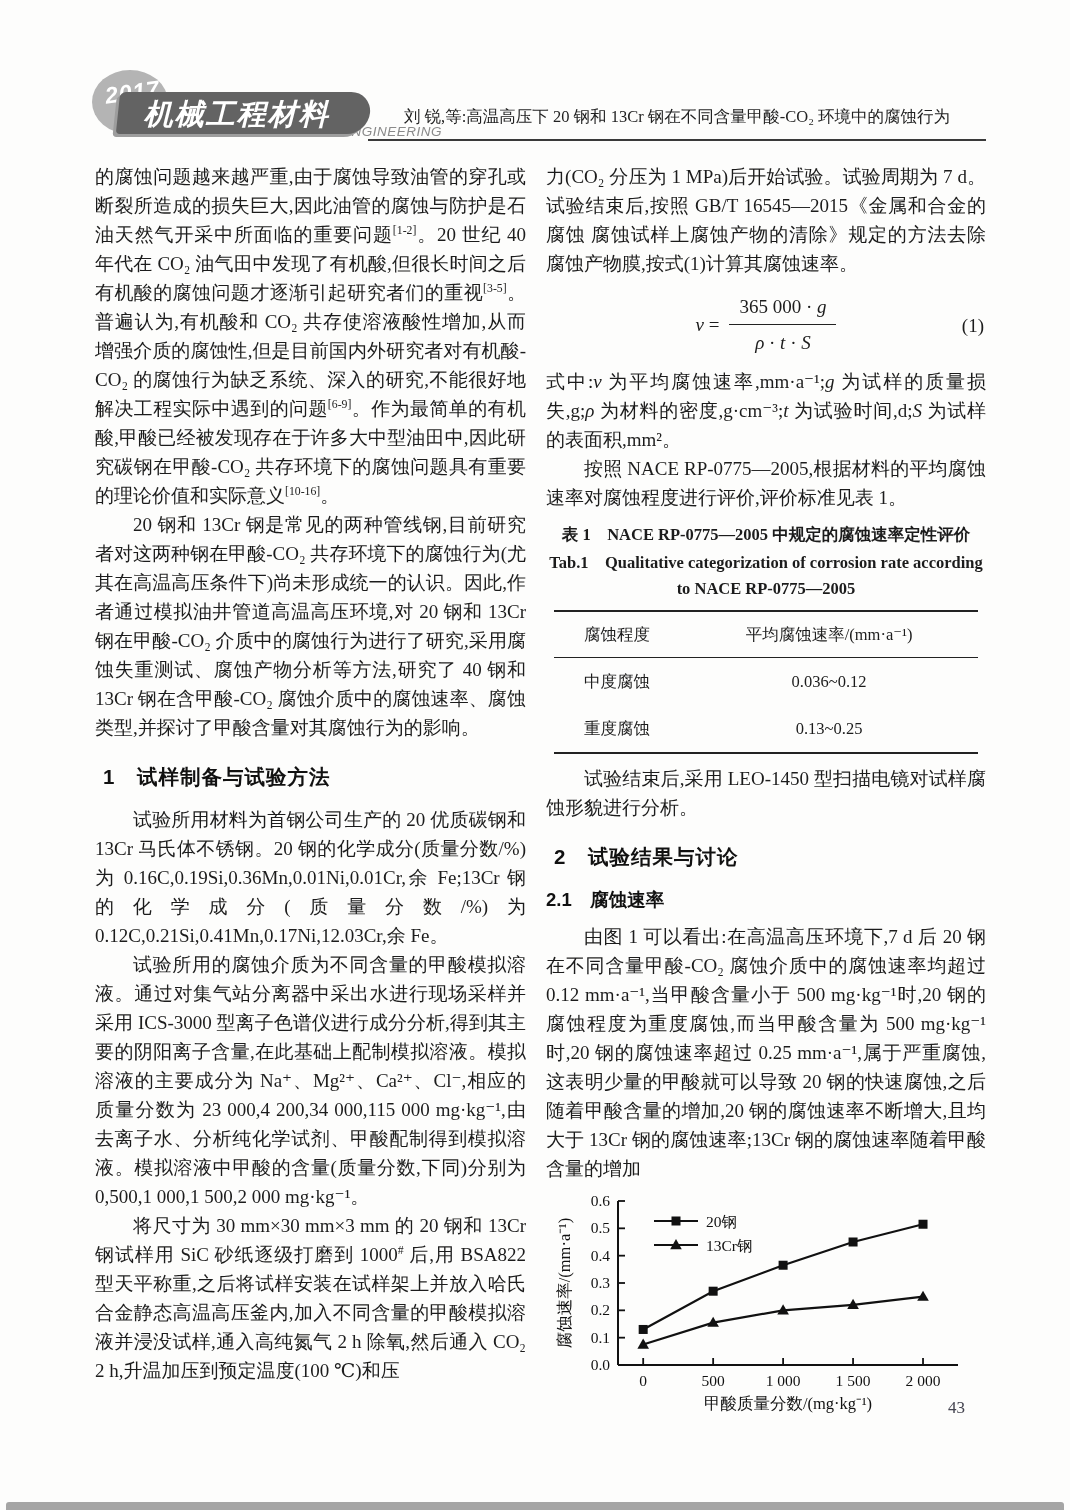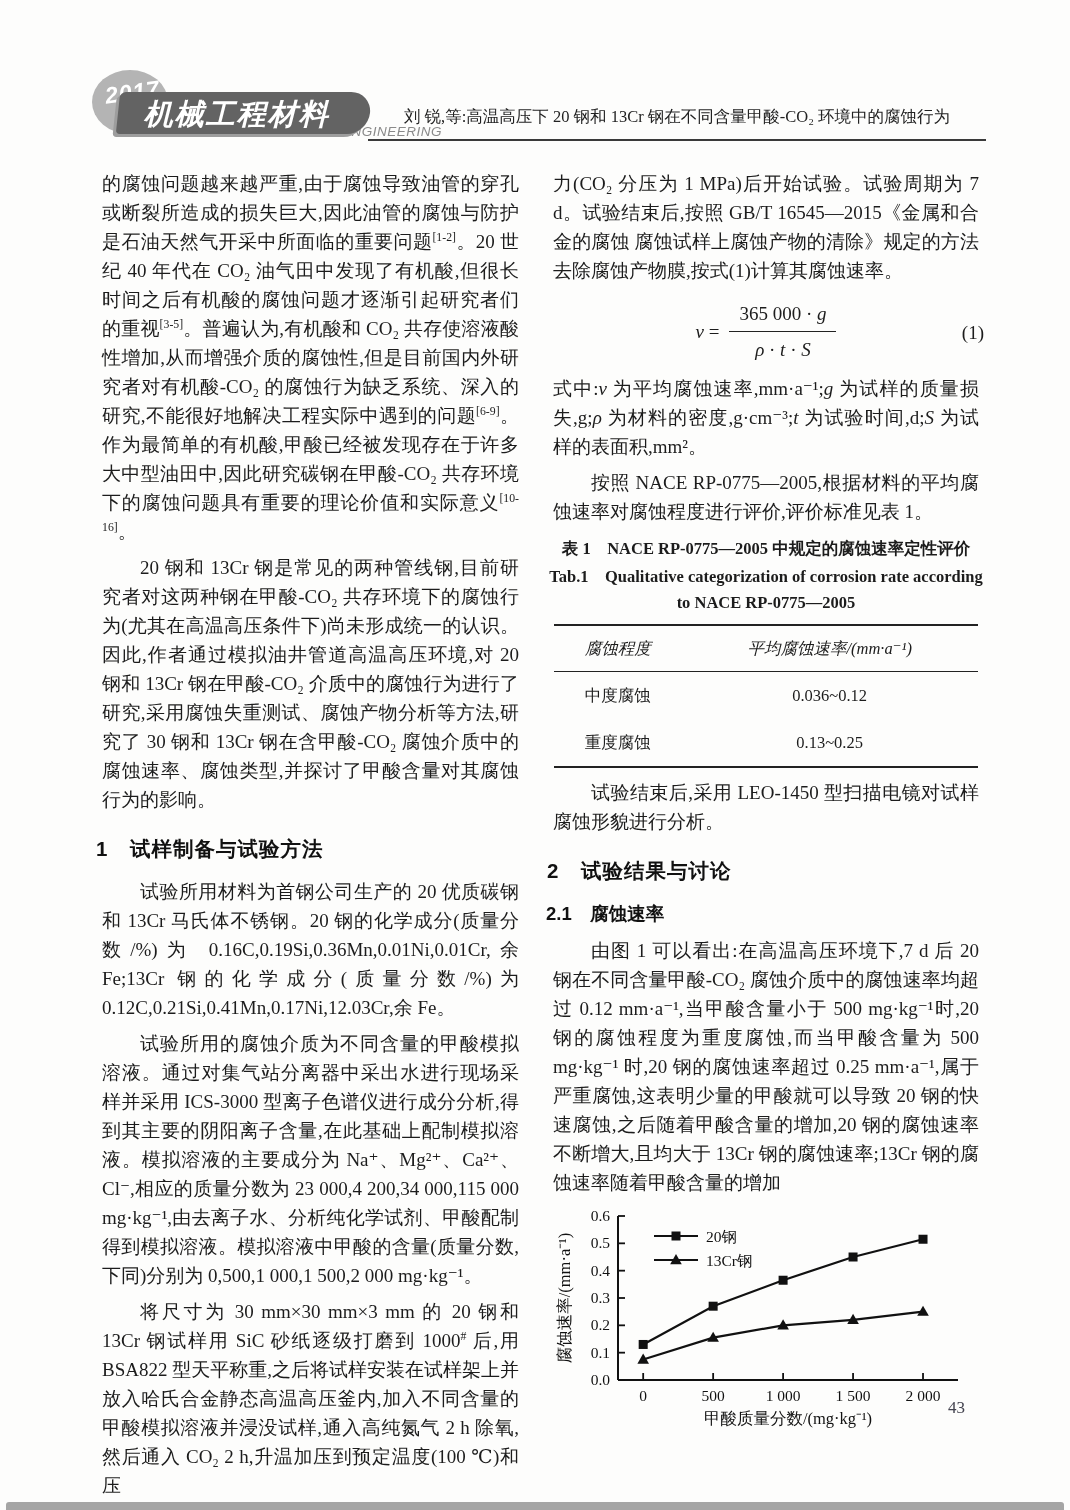--- a/index.html
+++ b/index.html
@@ -38,45 +38,45 @@
   }
   #running-title{
     position:absolute;left:368px;top:106px;width:618px;text-align:center;
     font-size:16.5px;color:#222;white-space:nowrap;
   }
   #header-rule{position:absolute;left:368px;top:139px;width:618px;height:2px;background:#3a3a3a;}
   
   .col{position:absolute;top:162px;font-size:19px;line-height:29px;text-align:justify;}
   #col-left{left:95px;width:431px;}
   #col-right{left:546px;width:440px;}
-  .para{margin:7px;text-indent:2em;}
+  .para{margin:0;text-indent:2em;}
   .para.cont{text-indent:0;}
   sup{font-size:.62em;line-height:0;vertical-align:super;letter-spacing:0;}
   .sec-h1{
     font-family:"Liberation Sans",sans-serif;
-    font-weight:bold;font-size:20.5px;margin:20px 1px 14px;text-indent:0;
+    font-weight:bold;font-size:20.5px;margin:20px 8px 14px;text-indent:0;
     color:#111;letter-spacing:1px;
   }
   .sec-h2{
     font-family:"Liberation Sans",sans-serif;
     font-weight:bold;font-size:18.5px;margin:14px 0 8px;text-indent:0;color:#111;
   }
   
   #equation{position:relative;margin:14px 0 10px;display:flex;justify-content:center;align-items:center;font-size:19px;}
   #equation .lhs{margin-right:10px;}
   .frac{display:inline-block;text-align:center;vertical-align:middle;}
   .frac .num{display:block;border-bottom:1.6px solid #222;padding:0 10px 3px;}
   .frac .den{display:block;padding-top:3px;}
   #equation .eq-no{position:absolute;right:2px;top:50%;transform:translateY(-50%);}
   
   .tbl-cap-zh{font-weight:bold;font-size:16.5px;text-align:center;margin:10px 0 2px;line-height:26px;}
   .tbl-cap-en{font-weight:bold;font-size:16.5px;text-align:center;margin:0 0 8px;line-height:26px;font-family:"Liberation Serif",serif;}
   table{width:424px;margin:0 auto;border-collapse:collapse;font-size:16.5px;}
   table{border-top:2.2px solid #222;border-bottom:2.2px solid #222;}
-  th{font-weight:normal;border-bottom:1.2px solid #222;padding:8px 4px;text-align:center;font-style:italic;}
+  th{font-weight:normal;border-bottom:1.2px solid #222;padding:8px 4px;text-align:center;}
   td{padding:9px 4px;text-align:center;}
   
   #fig1-chart{display:block;margin:6px 0 0 8px;}
   
   #page-number{position:absolute;left:948px;top:1398px;font-size:17px;color:#43434f;}
   #bottom-bar{position:absolute;left:6px;right:6px;bottom:0;height:8px;background:#a5a5a5;border-radius:3px 3px 0 0;}
 </style>
 </head>
 <body>
 
@@ -89,21 +89,21 @@
     <div class="logo-banner">
       <span>机械工程材料</span>
     </div>
     <div class="logo-en">MATERIALS  FOR  MECHANICAL  ENGINEERING</div>
   </div>
   <div id="running-title">刘 锐,等:高温高压下 20 钢和 13Cr 钢在不同含量甲酸-CO₂ 环境中的腐蚀行为</div>
   <div id="header-rule"></div>
 
   <div class="col" id="col-left">
     <p class="para cont">的腐蚀问题越来越严重,由于腐蚀导致油管的穿孔或断裂所造成的损失巨大,因此油管的腐蚀与防护是石油天然气开采中所面临的重要问题<sup>[1-2]</sup>。20 世纪 40 年代在 CO₂ 油气田中发现了有机酸,但很长时间之后有机酸的腐蚀问题才逐渐引起研究者们的重视<sup>[3-5]</sup>。普遍认为,有机酸和 CO₂ 共存使溶液酸性增加,从而增强介质的腐蚀性,但是目前国内外研究者对有机酸-CO₂ 的腐蚀行为缺乏系统、深入的研究,不能很好地解决工程实际中遇到的问题<sup>[6-9]</sup>。作为最简单的有机酸,甲酸已经被发现存在于许多大中型油田中,因此研究碳钢在甲酸-CO₂ 共存环境下的腐蚀问题具有重要的理论价值和实际意义<sup>[10-16]</sup>。</p>
-    <p class="para">20 钢和 13Cr 钢是常见的两种管线钢,目前研究者对这两种钢在甲酸-CO₂ 共存环境下的腐蚀行为(尤其在高温高压条件下)尚未形成统一的认识。因此,作者通过模拟油井管道高温高压环境,对 20 钢和 13Cr 钢在甲酸-CO₂ 介质中的腐蚀行为进行了研究,采用腐蚀失重测试、腐蚀产物分析等方法,研究了 30 钢和 13Cr 钢在含甲酸-CO₂ 腐蚀介质中的腐蚀速率、腐蚀类型,并探讨了甲酸含量对其腐蚀行为的影响。</p>
+    <p class="para">20 钢和 13Cr 钢是常见的两种管线钢,目前研究者对这两种钢在甲酸-CO₂ 共存环境下的腐蚀行为(尤其在高温高压条件下)尚未形成统一的认识。因此,作者通过模拟油井管道高温高压环境,对 20 钢和 13Cr 钢在甲酸-CO₂ 介质中的腐蚀行为进行了研究,采用腐蚀失重测试、腐蚀产物分析等方法,研究了 40 钢和 13Cr 钢在含甲酸-CO₂ 腐蚀介质中的腐蚀速率、腐蚀类型,并探讨了甲酸含量对其腐蚀行为的影响。</p>
     <p class="sec-h1">1　试样制备与试验方法</p>
     <p class="para">试验所用材料为首钢公司生产的 20 优质碳钢和 13Cr 马氏体不锈钢。20 钢的化学成分(质量分数/%)为 0.16C,0.19Si,0.36Mn,0.01Ni,0.01Cr,余 Fe;13Cr 钢的化学成分(质量分数/%)为 0.12C,0.21Si,0.41Mn,0.17Ni,12.03Cr,余 Fe。</p>
     <p class="para">试验所用的腐蚀介质为不同含量的甲酸模拟溶液。通过对集气站分离器中采出水进行现场采样并采用 ICS-3000 型离子色谱仪进行成分分析,得到其主要的阴阳离子含量,在此基础上配制模拟溶液。模拟溶液的主要成分为 Na⁺、Mg²⁺、Ca²⁺、Cl⁻,相应的质量分数为 23 000,4 200,34 000,115 000 mg·kg⁻¹,由去离子水、分析纯化学试剂、甲酸配制得到模拟溶液。模拟溶液中甲酸的含量(质量分数,下同)分别为 0,500,1 000,1 500,2 000 mg·kg⁻¹。</p>
     <p class="para">将尺寸为 30 mm×30 mm×3 mm 的 20 钢和 13Cr 钢试样用 SiC 砂纸逐级打磨到 1000<sup>#</sup> 后,用 BSA822 型天平称重,之后将试样安装在试样架上并放入哈氏合金静态高温高压釜内,加入不同含量的甲酸模拟溶液并浸没试样,通入高纯氮气 2 h 除氧,然后通入 CO₂ 2 h,升温加压到预定温度(100 ℃)和压</p>
   </div>
 
   <div class="col" id="col-right">
     <p class="para cont">力(CO₂ 分压为 1 MPa)后开始试验。试验周期为 7 d。试验结束后,按照 GB/T 16545—2015《金属和合金的腐蚀 腐蚀试样上腐蚀产物的清除》规定的方法去除腐蚀产物膜,按式(1)计算其腐蚀速率。</p>
 
     <div id="equation">

